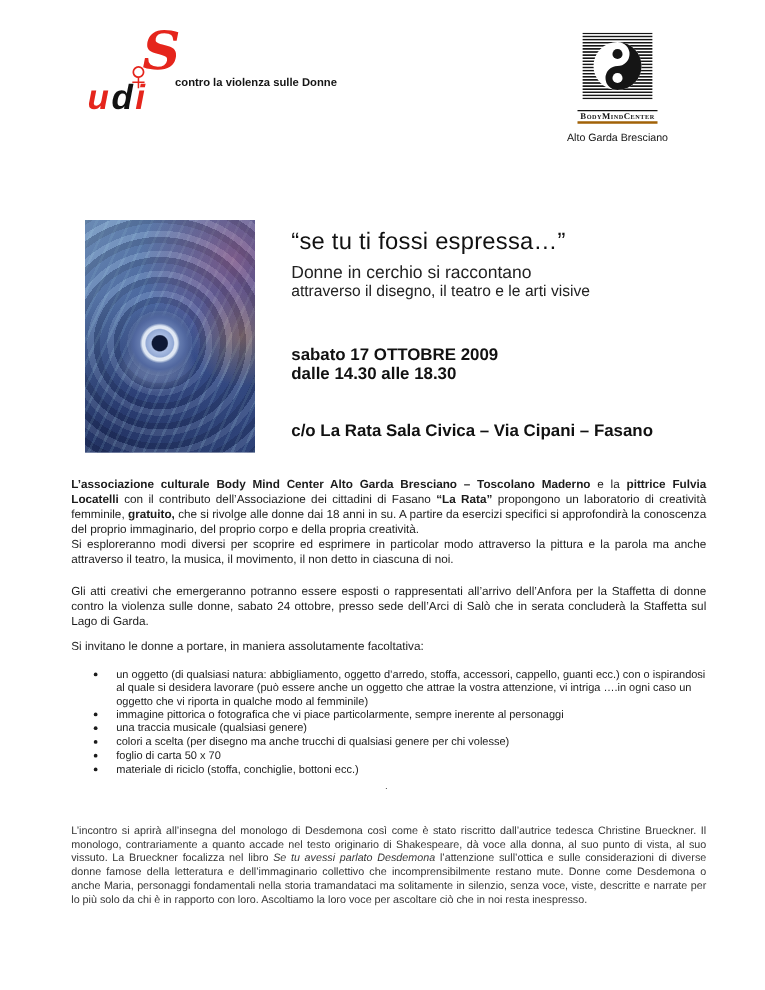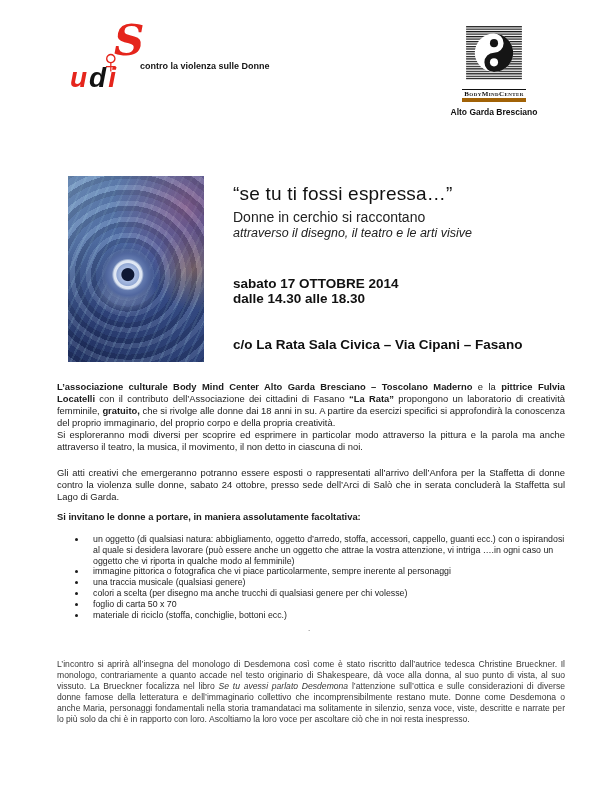--- a/index.html
+++ b/index.html
@@ -34,25 +34,25 @@
     font-size:28px; line-height:28px; font-weight:bold; font-style:italic; letter-spacing:2px;
   }
   .logo-udi .red { color:#e5251c; }
   .logo-udi .blk { color:#121212; }
 
   
   .logo-right { position:absolute; left:444px; top:26px; width:100px; text-align:center; }
   .logo-right svg { display:block; margin:0 auto; }
   .bmc-caption {
     display:inline-block; margin-top:0px; padding:0 2px;
-    border-top:1px solid #111; border-bottom:4px solid #a16207;
+    border-top:1px solid #111; border-bottom:2px solid #a16207;
     font-family:"Liberation Serif", serif; font-variant:small-caps; font-weight:bold;
     font-size:7px; letter-spacing:0.4px; color:#111; white-space:nowrap;
   }
-  .bmc-org { margin-top:5px; font-size:8.5px; font-weight:bold; color:#111; white-space:nowrap; }
+  .bmc-org { margin-top:5px; font-size:8.5px; font-weight:normal; color:#111; white-space:nowrap; }
 
   
   .center-head { position:absolute; left:0; right:0; top:119px; text-align:center; }
   .script-line {
     font-family:"DejaVu Serif", serif; font-style:italic;
     font-size:17px; color:#222; letter-spacing:1px;
   }
   .lab-line { margin-top:3px; font-size:15px; color:#1b1b1b; }
 
   
@@ -66,30 +66,30 @@
       radial-gradient(circle at 92% 50%, rgba(225,150,70,0.5), rgba(225,150,70,0) 26%),
       repeating-linear-gradient(115deg, rgba(170,225,235,0.16) 0 2px, rgba(0,0,0,0) 2px 8px),
       radial-gradient(circle at 10% 95%, rgba(8,16,44,0.6), rgba(8,16,44,0) 55%),
       linear-gradient(135deg, #7fa3c6 0%, #5878ab 30%, #40589b 55%, #33497f 80%, #2b3f72 100%);
   }
 
   
   .event { position:absolute; left:233px; top:183px; width:335px; }
   .event-title { font-size:19px; font-weight:normal; letter-spacing:0.2px; color:#111; }
   .event-sub1 { margin-top:4px; font-size:14px; color:#222; }
-  .event-sub2 { margin-top:1px; font-size:12.5px; color:#222;font-style:italic; }
+  .event-sub2 { margin-top:1px; font-size:12.5px; color:#222; }
   .event-date { margin-top:36px; font-size:13.5px; font-weight:bold; color:#111; }
   .event-time { font-size:13.5px; font-weight:bold; color:#111; }
   .event-loc  { margin-top:31px; font-size:13.5px; font-weight:bold; color:#111; }
 
   
   .body-text { position:absolute; left:57px; top:381px; width:508px; }
   .body-text p { margin:0; font-size:9.4px; line-height:12.1px; text-align:justify; color:#1b1b1b; }
   .body-text p.gap { margin-top:13px; }
-  .invite { margin-top:8px !important; font-weight:bold; text-align:right; }
+  .invite { margin-top:8px !important; font-weight:normal; text-align:right; }
   .body-text ul { margin:11px 0 0 0; padding-left:30px; list-style:disc; }
   .body-text li { font-size:8.8px; line-height:10.8px; padding-left:6px; color:#1b1b1b; }
   .stray-dot { position:absolute; left:308px; top:624px; font-size:8px; color:#444; }
   .closing { position:absolute; left:57px; top:659px; width:508px;
     font-size:8.6px; line-height:11px; text-align:justify; color:#363636; }
 </style>
 </head>
 <body>
 
 <div class="page">
@@ -121,21 +121,21 @@
 
   <div class="center-head">
   </div>
 
   <div class="eye-art"></div>
 
   <div class="event">
     <div class="event-title">“se tu ti fossi espressa…”</div>
     <div class="event-sub1">Donne in cerchio si raccontano</div>
     <div class="event-sub2">attraverso il disegno, il teatro e le arti visive</div>
-    <div class="event-date">sabato 17 OTTOBRE 2014</div>
+    <div class="event-date">sabato 17 OTTOBRE 2009</div>
     <div class="event-time">dalle 14.30 alle 18.30</div>
     <div class="event-loc">c/o La Rata Sala Civica – Via Cipani – Fasano</div>
   </div>
 
   <div class="body-text">
     <p><span style="font-weight: bold;">L’associazione culturale Body Mind Center Alto Garda Bresciano – Toscolano Maderno</span><span> e la </span><span style="font-weight: bold;">pittrice Fulvia Locatelli</span><span> con il contributo dell’Associazione dei cittadini di Fasano </span><span style="font-weight: bold;">“La Rata”</span><span> propongono un laboratorio di creatività femminile, </span><span style="font-weight: bold;">gratuito,</span><span> che si rivolge alle donne dai 18 anni in su. A partire da esercizi specifici si approfondirà la conoscenza del proprio immaginario, del proprio corpo e della propria creatività.</span></p>
     <p>Si esploreranno modi diversi per scoprire ed esprimere in particolar modo attraverso la pittura e la parola ma anche attraverso il teatro, la musica, il movimento, il non detto in ciascuna di noi.</p>
     <p class="gap">Gli atti creativi che emergeranno potranno essere esposti o rappresentati all’arrivo dell’Anfora per la Staffetta di donne contro la violenza sulle donne, sabato 24 ottobre, presso sede dell’Arci di Salò che in serata concluderà la Staffetta sul Lago di Garda.</p>
     <p class="gap invite">Si invitano le donne a portare, in maniera assolutamente facoltativa:</p>
     <ul>

